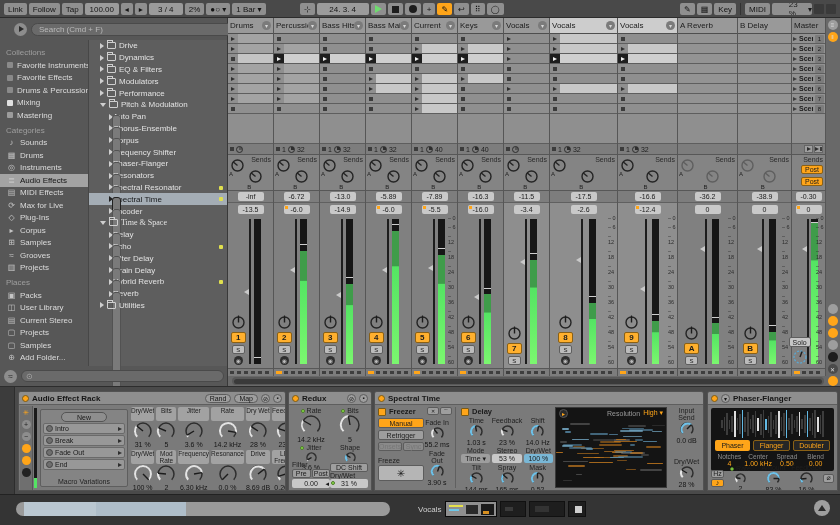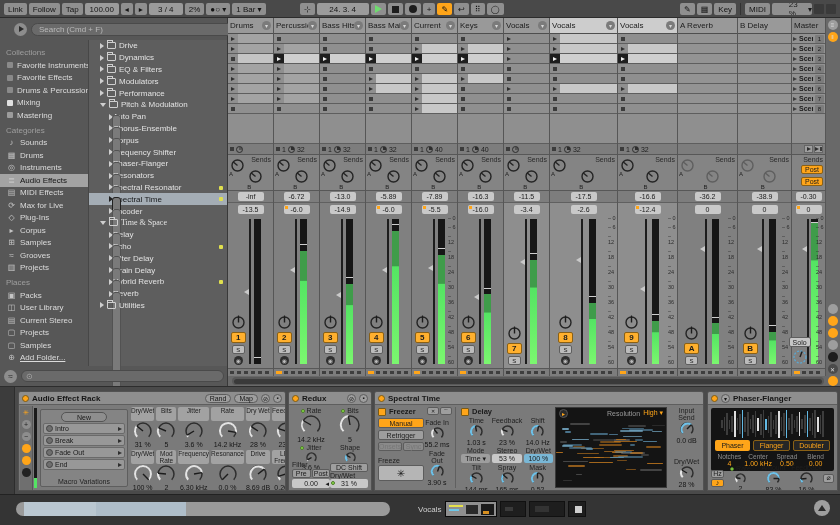--- a/index.html
+++ b/index.html
@@ -24,21 +24,21 @@
 #bsearch{position:absolute;left:0;top:2px;width:256px;height:18px;display:flex;align-items:center;gap:4px;padding:0 14px}
 .circbtn{width:13px;height:13px;border-radius:50%;background:#8d8d8d;display:flex;align-items:center;justify-content:center;flex:none}
 .circbtn .t{width:0;height:0;border-top:3px solid transparent;border-bottom:3px solid transparent;border-left:5px solid #2a2a2a;margin-left:1px}
 #searchbox{flex:1;height:13px;background:#6a6a6a;border:1px solid #4a4a4a;border-radius:7px;color:#b9b9b9;font-size:8px;display:flex;align-items:center;padding:0 7px}
 #bside{position:absolute;left:0;top:22px;width:88px;bottom:20px;padding-top:4px;color:#cfcfcf;overflow:hidden}
 .bsec{color:#9f9f9f;font-size:8px;padding:4px 6px 2px}
 .brow{display:flex;align-items:center;gap:4px;height:12.5px;padding:0 4px 0 7px;font-size:8px;color:#dcdcdc;white-space:nowrap;overflow:hidden}
 .brow.selcat{background:#a3a3a3;color:#141414}
 .chip{width:6px;height:6px;border-radius:1px;flex:none}
 .bico{width:9px;text-align:center;color:#c4c4c4;font-size:8px;flex:none}
-.addf{text-decoration:underline}
+.addf{}
 #btree{position:absolute;left:88px;top:22px;right:0;bottom:20px;background:#5e5e5e;border-left:1px solid #474747}
 #btreehead{height:13px;background:#6b6b6b;border-bottom:1px solid #4a4a4a;color:#d6d6d6;font-size:8px;display:flex;align-items:center;justify-content:space-between;padding:0 5px}
 .trow{display:flex;align-items:center;height:11.8px;font-size:8px;color:#e2e2e2;white-space:nowrap;position:relative}
 .trow.tsel{background:#a4adb5;color:#16181a}
 .texp{width:0;height:0;flex:none}
 .tri-r{border-top:3px solid transparent;border-bottom:3px solid transparent;border-left:4px solid #cfcfcf}
 .tri-d{border-left:3px solid transparent;border-right:3px solid transparent;border-top:4px solid #cfcfcf}
 .tsel .tri-r{border-left-color:#222}
 .ficon{width:9px;height:7px;border:1px solid #cfcfcf;border-radius:1px;margin:0 3px 0 3px;flex:none;position:relative}
 .ficon.fold:before{content:"";position:absolute;left:-1px;top:-3px;width:4px;height:2px;border:1px solid #cfcfcf;border-bottom:none}

